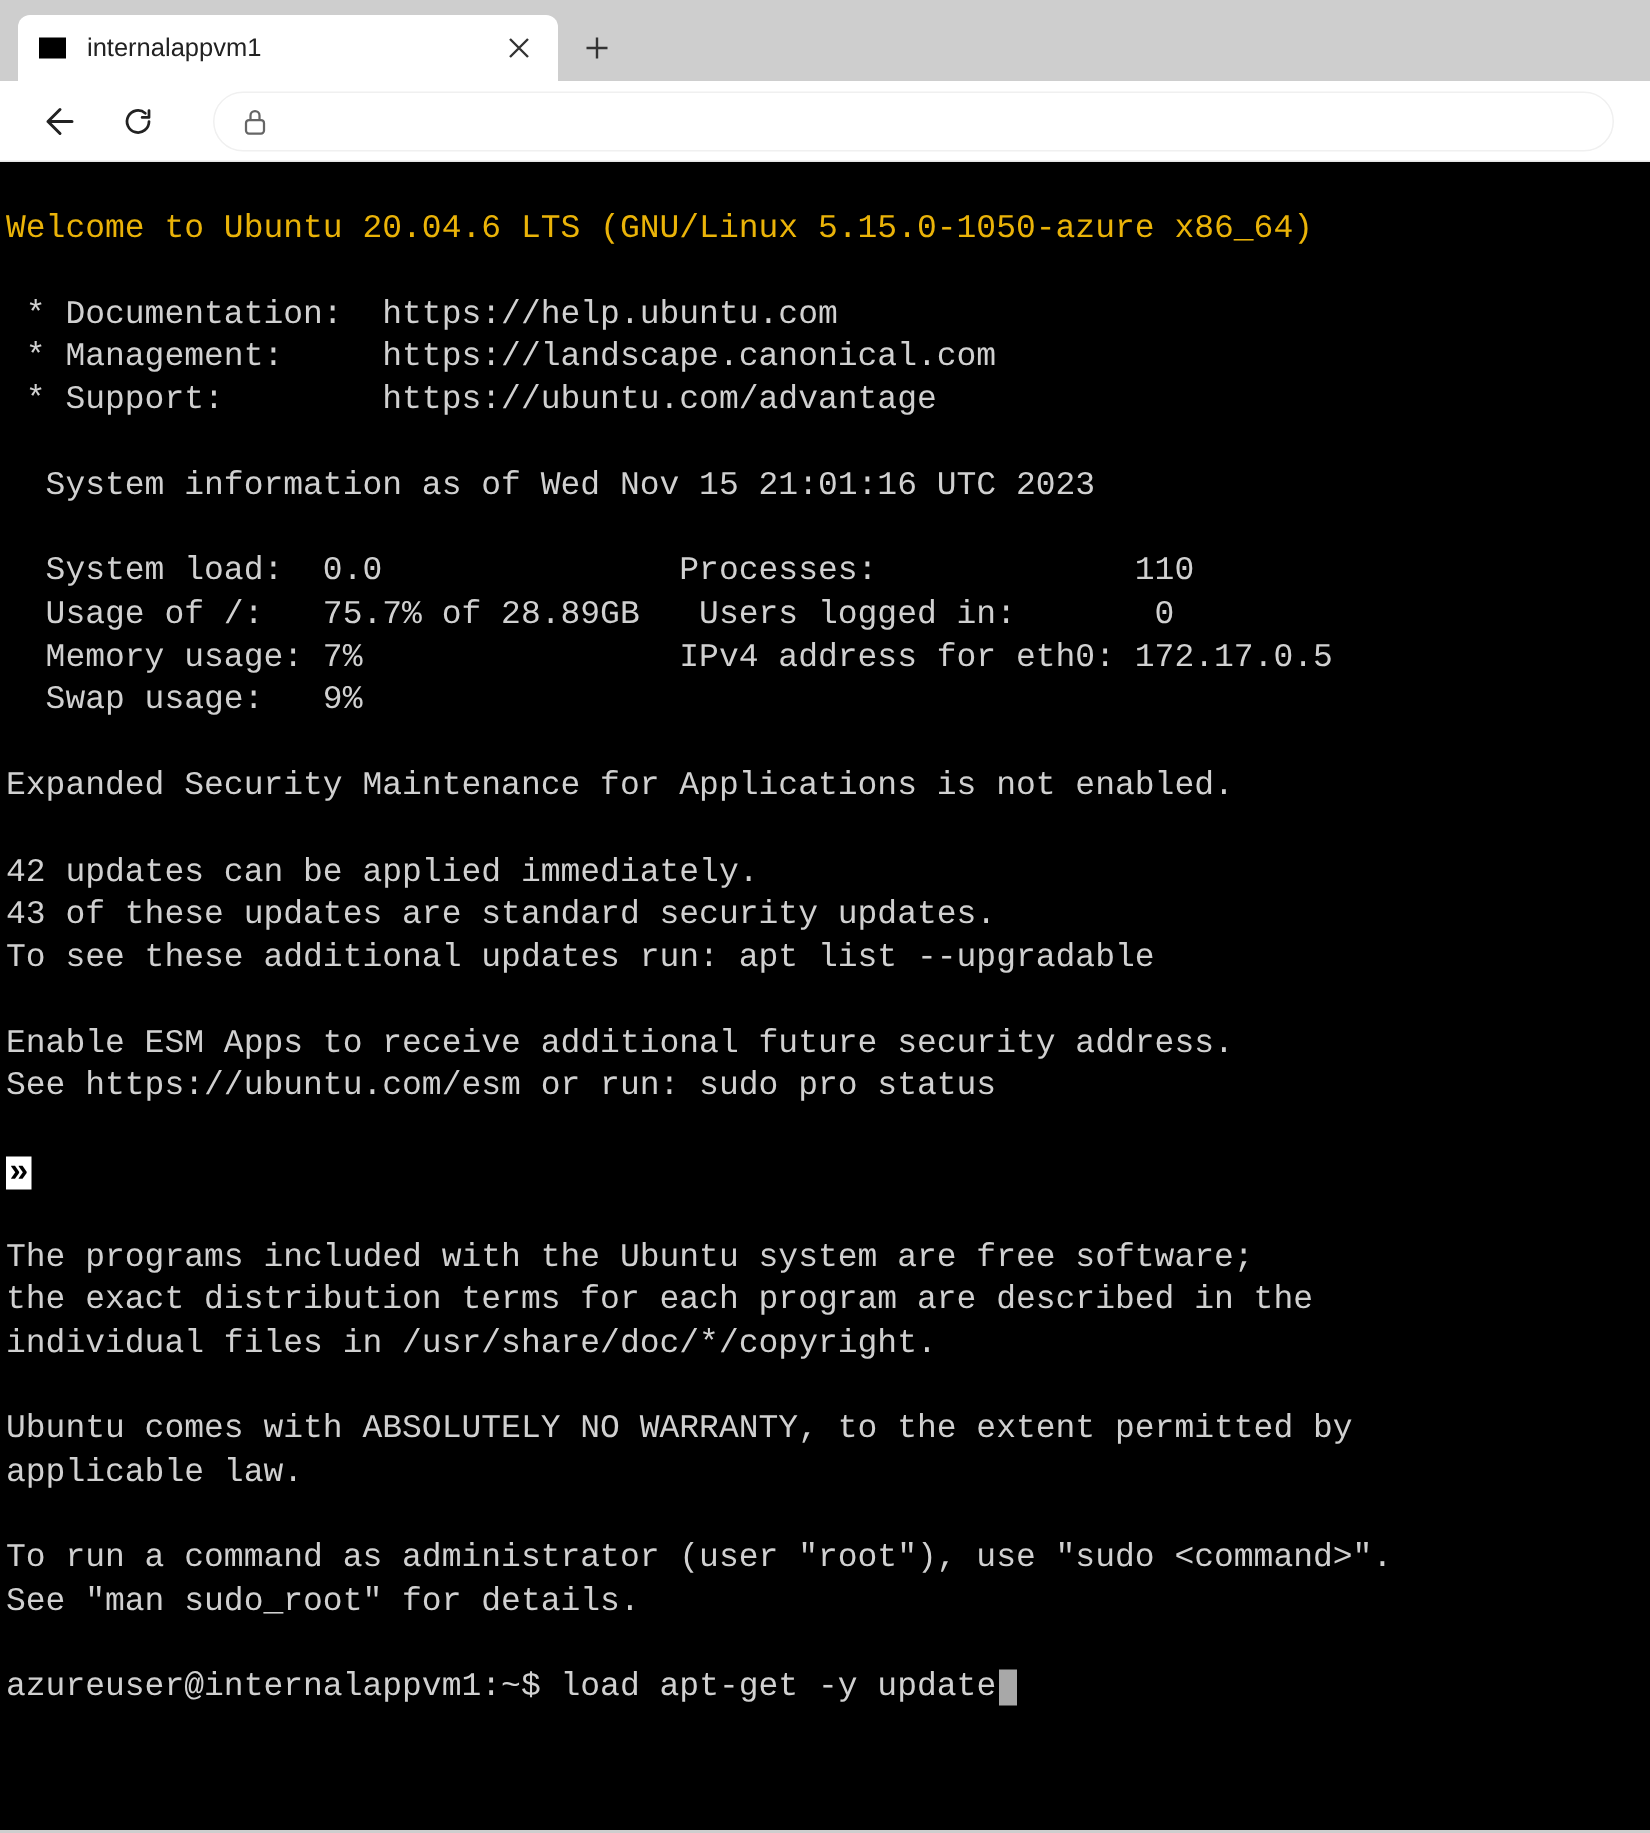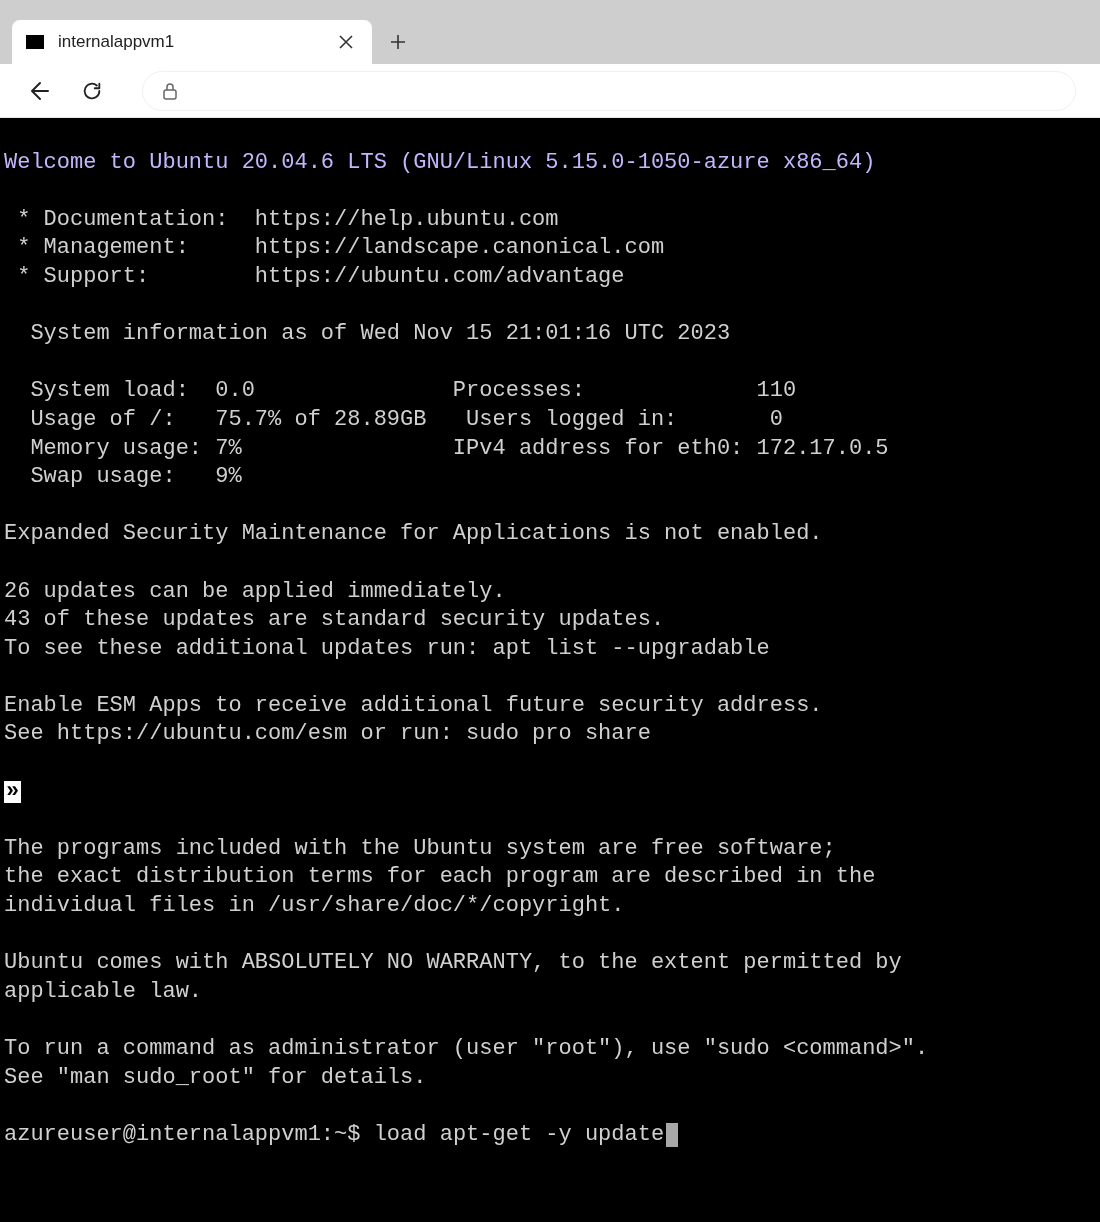--- a/index.html
+++ b/index.html
@@ -4,21 +4,21 @@
   <style>
     * { margin: 0; padding: 0; box-sizing: border-box; }
     body {
       font-family: -apple-system, BlinkMacSystemFont, "Segoe UI", sans-serif;
       background: #cecece;
       width: 1100px;
       height: 1222px;
       overflow: hidden;
     }
     .tab-bar {
-      height: 64px;
+      height: 54px;
       background: #cecece;
       display: flex;
       align-items: flex-end;
       padding-left: 12px;
     }
     .tab {
       background: #ffffff;
       border-radius: 8px 8px 0 0;
       height: 44px;
       width: 360px;
@@ -97,21 +97,21 @@
       background: #000;
       color: #d0d0d0;
       font-family: "Consolas", "Courier New", monospace;
       font-size: 22px;
       line-height: 1.30;
       padding: 2px 0 0 4px;
       white-space: pre;
       height: calc(1222px - 56px - 54px);
       overflow: hidden;
     }
-    .terminal .motd { color: #c4b5fd; }
+    .terminal .motd { color: #eab308; }
     .prompt-line { color: #d0d0d0; }
     .cursor-block {
       display: inline-block;
       width: 12px;
       height: 24px;
       background: #a8a8a8;
       vertical-align: text-bottom;
       margin-left: 2px;
     }
     .toc-marker {
@@ -171,26 +171,26 @@
 
 <span>  System information as of Wed Nov 15 21:01:16 UTC 2023</span>
 
 <span>  System load:  0.0               Processes:             110</span>
 <span>  Usage of /:   75.7% of 28.89GB   Users logged in:       0</span>
 <span>  Memory usage: 7%                IPv4 address for eth0: 172.17.0.5</span>
 <span>  Swap usage:   9%</span>
 
 <span>Expanded Security Maintenance for Applications is not enabled.</span>
 
-<span>26 updates can be applied immediately.</span>
+<span>42 updates can be applied immediately.</span>
 <span>43 of these updates are standard security updates.</span>
 <span>To see these additional updates run: apt list --upgradable</span>
 
 <span>Enable ESM Apps to receive additional future security address.</span>
-<span>See https://ubuntu.com/esm or run: sudo pro share</span>
+<span>See https://ubuntu.com/esm or run: sudo pro status</span>
 
 <span class="toc-marker">»</span>
 
 <span>The programs included with the Ubuntu system are free software;</span>
 <span>the exact distribution terms for each program are described in the</span>
 <span>individual files in /usr/share/doc/*/copyright.</span>
 
 <span>Ubuntu comes with ABSOLUTELY NO WARRANTY, to the extent permitted by</span>
 <span>applicable law.</span>
 

